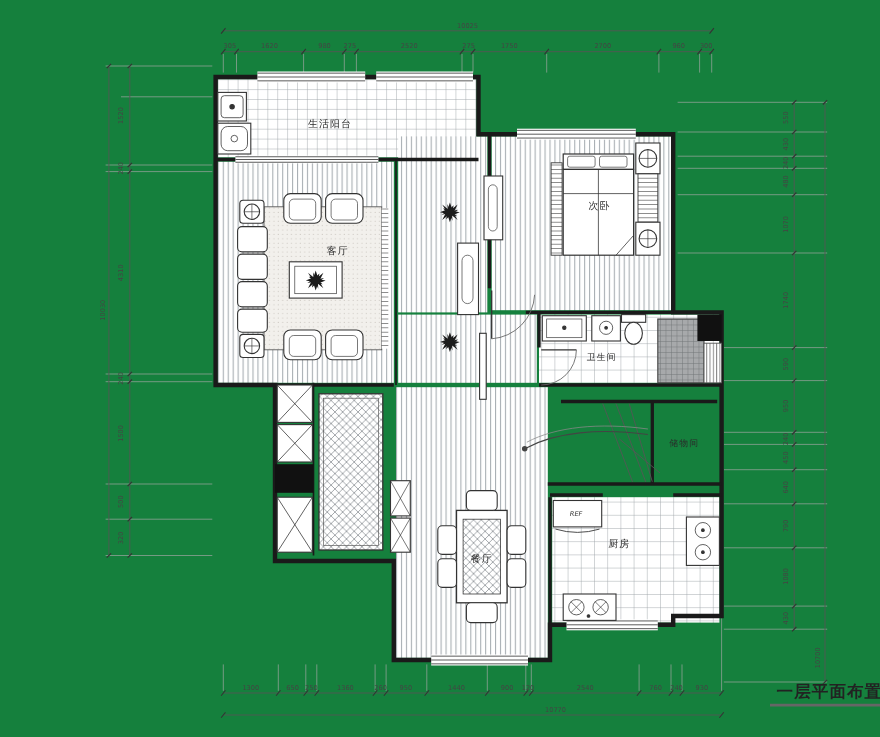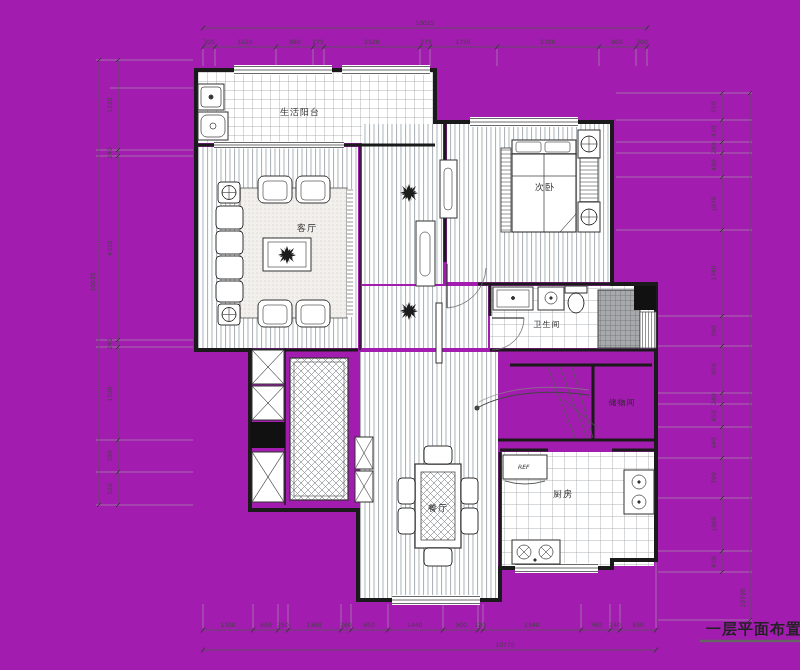--- a/index.html
+++ b/index.html
@@ -1,16 +1,16 @@
 <!DOCTYPE html>
 <html><head>
 <meta charset="utf-8">
 <style>
   html,body{margin:0;padding:0;background:#fcfcfc;}
-  #stage{position:relative;width:800px;height:670px;background:#a21caf;overflow:hidden;
+  #stage{position:relative;width:800px;height:670px;background:#15803d;overflow:hidden;
          font-family:"DejaVu Sans", sans-serif;}
   svg{position:absolute;left:0;top:0;}
   svg text{font-family:"DejaVu Sans", sans-serif;fill:#444;}
   .dim{font-size:6px;}
   .room-label{font-size:9px;fill:#2a2a2a;letter-spacing:1px;}
   .title-text{font-size:15px;font-weight:bold;fill:#222;letter-spacing:1px;}
   .ref-text{font-size:6px;font-style:italic;fill:#333;}
 </style>
 </head>
 <body>

